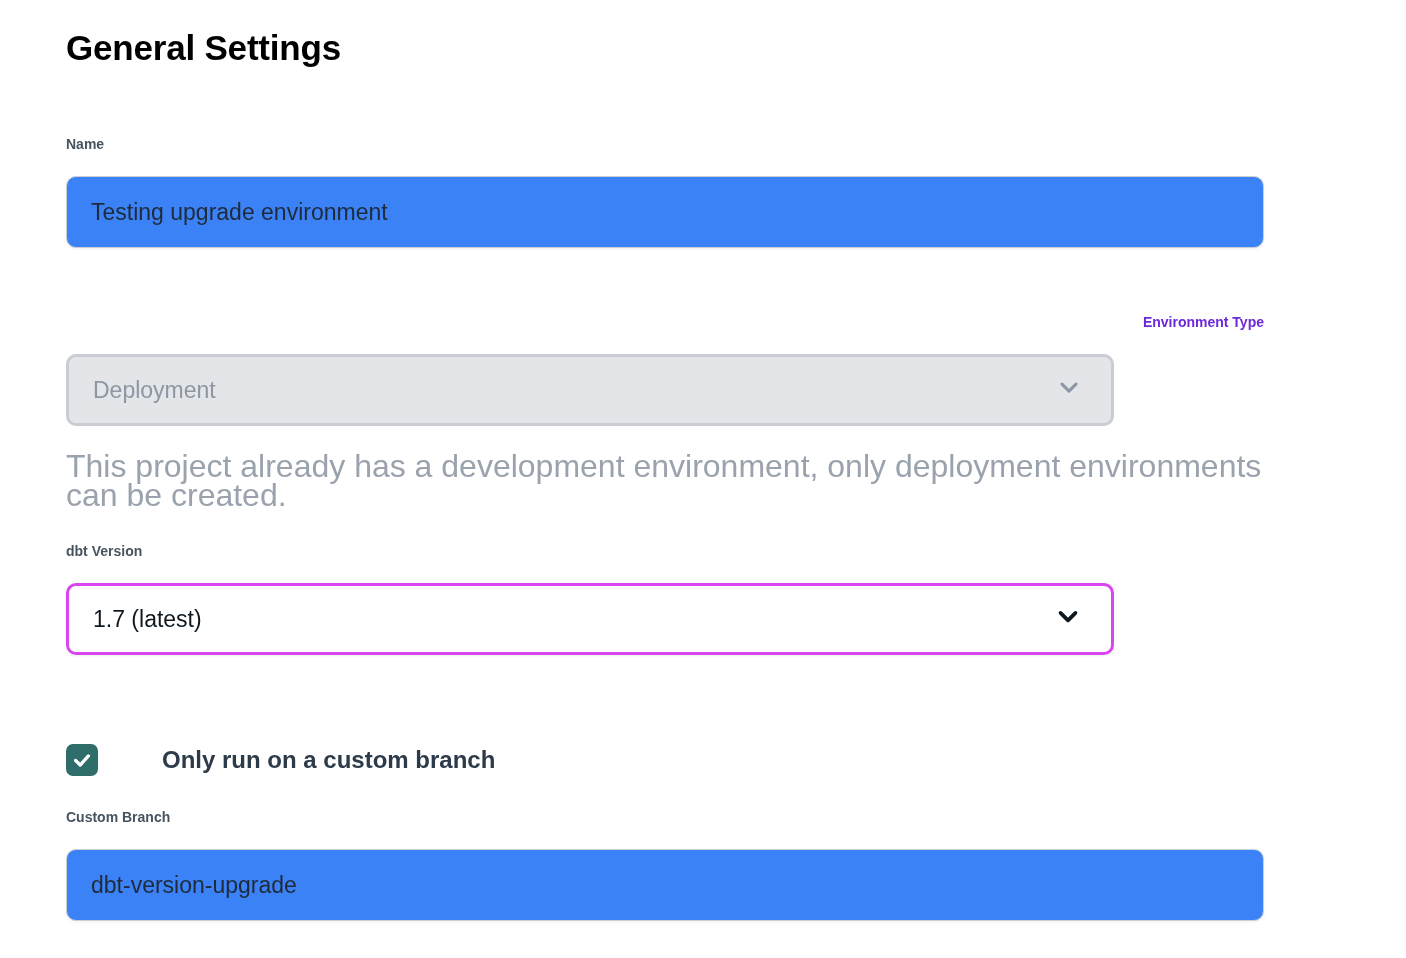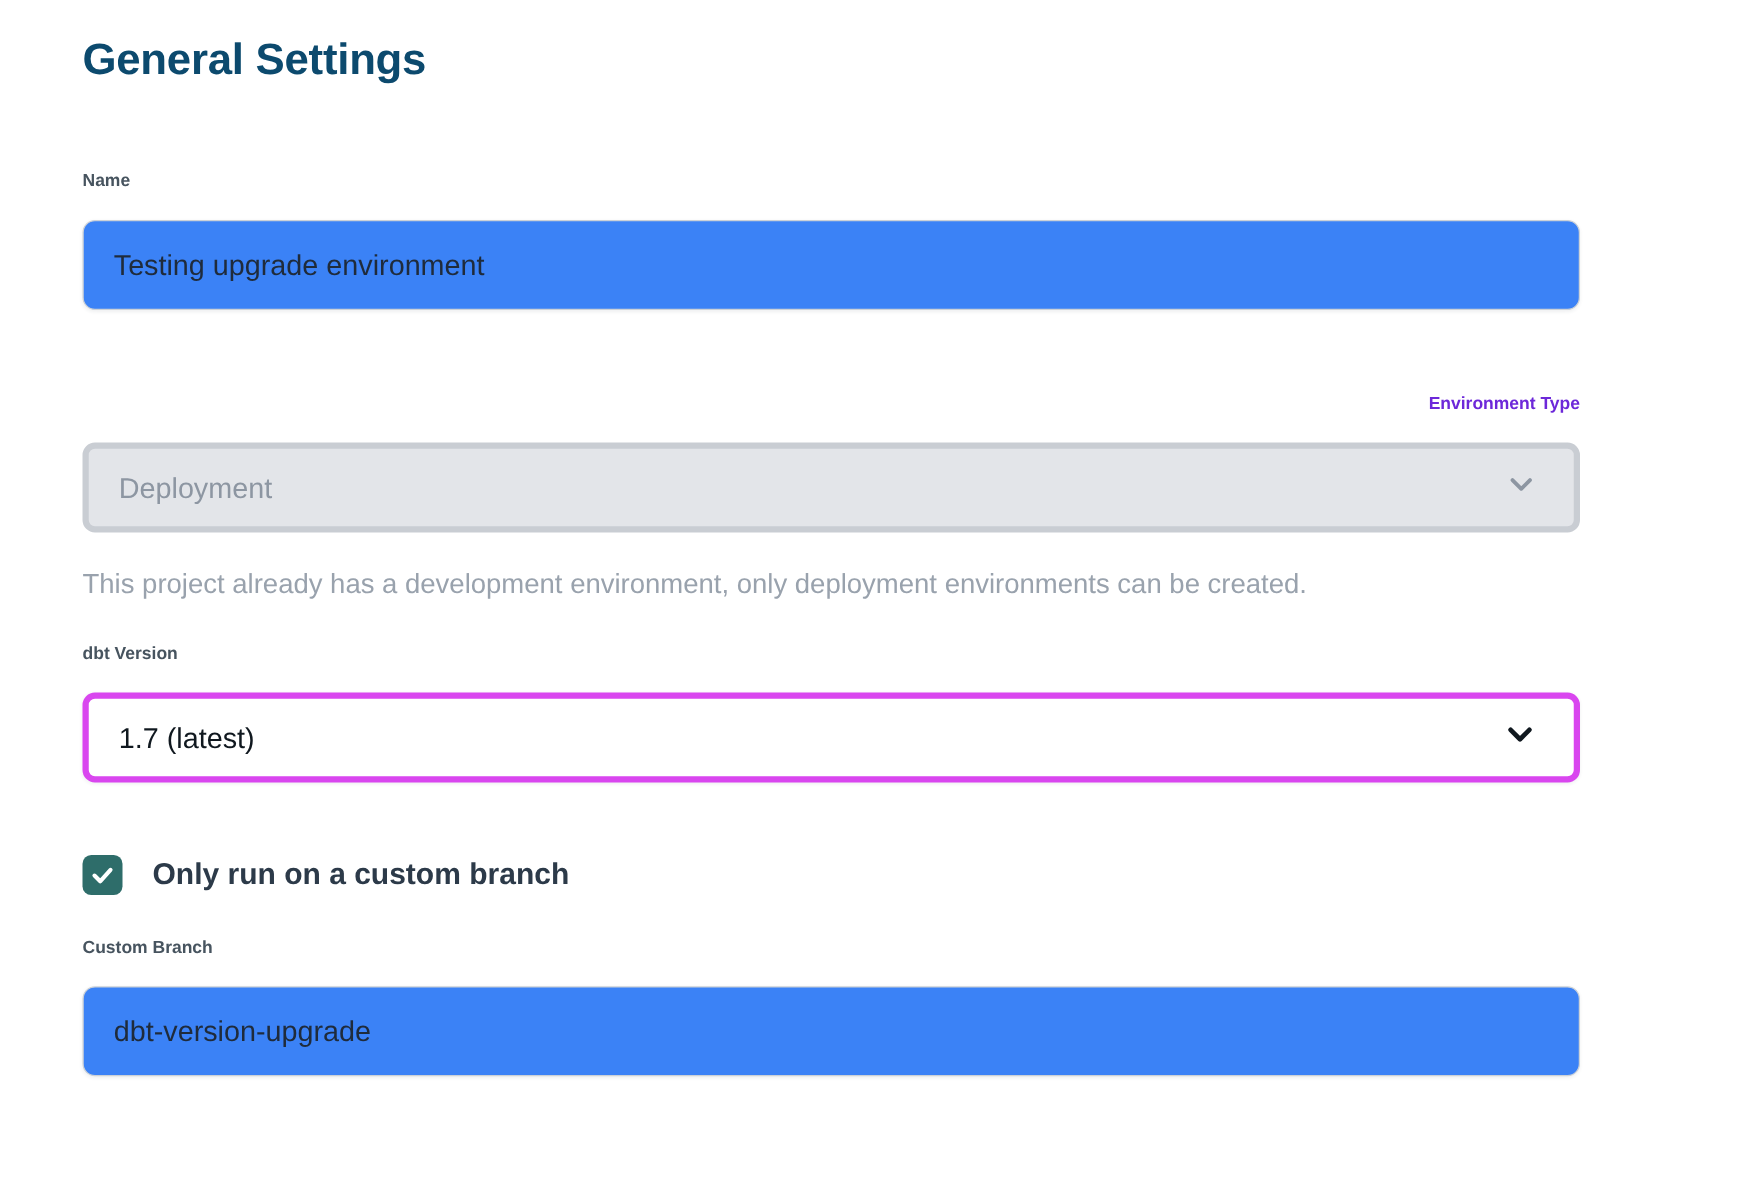--- a/index.html
+++ b/index.html
@@ -13,21 +13,21 @@
   .page {
     padding-left: 66px;
     padding-top: 26px;
     width: 1330px;
   }
   .content { width: 1198px; }
 
   h1.page-title {
     font-size: 35px;
     font-weight: 700;
-    color: #0c4a6e;
+    color: #000000;
     letter-spacing: -0.2px;
     line-height: 44px;
   }
 
   .field-label {
     display: block;
     font-size: 14px;
     font-weight: 700;
     color: #47545f;
     line-height: 24px;
@@ -47,24 +47,24 @@
     background: #3b82f6;
     padding: 0 24px;
     font-family: "Liberation Sans", "DejaVu Sans", sans-serif;
     font-size: 23px;
     color: #1f2b3b;
     box-shadow: 0 1px 3px rgba(25, 40, 60, 0.07);
     outline: none;
   }
 
   .select-box {
-    width: 1198px;
+    width: 1048px;
     height: 72px;
     margin-top: 20px;
-    border: 5px solid #d946ef;
+    border: 3px solid #d946ef;
     border-radius: 10px;
     background: #ffffff;
     display: flex;
     align-items: center;
     justify-content: space-between;
     padding: 0 22px 0 24px;
     font-size: 23px;
     color: #10181f;
     box-shadow: 0 1px 3px rgba(25, 40, 60, 0.07);
     cursor: pointer;
@@ -73,30 +73,31 @@
     background: #e3e5e9;
     border-color: #c9cdd3;
     color: #8d96a2;
     cursor: default;
     box-shadow: none;
   }
   .chevron { flex: 0 0 auto; margin-right: 6px; }
 
   .helper-text {
     margin-top: 26px;
-    font-size: 22px;
+    font-size: 32px;
     line-height: 29px;
     color: #99a2ad;
   }
 
   .checkbox-row {
-    margin-top: 58px;
+    margin-top: 89px;
     display: flex;
     align-items: center;
     cursor: pointer;
+    gap: 40px;
   }
   .checkbox {
     width: 32px;
     height: 32px;
     border-radius: 7px;
     background: #2e6d6a;
     display: flex;
     align-items: center;
     justify-content: center;
     flex: 0 0 auto;

